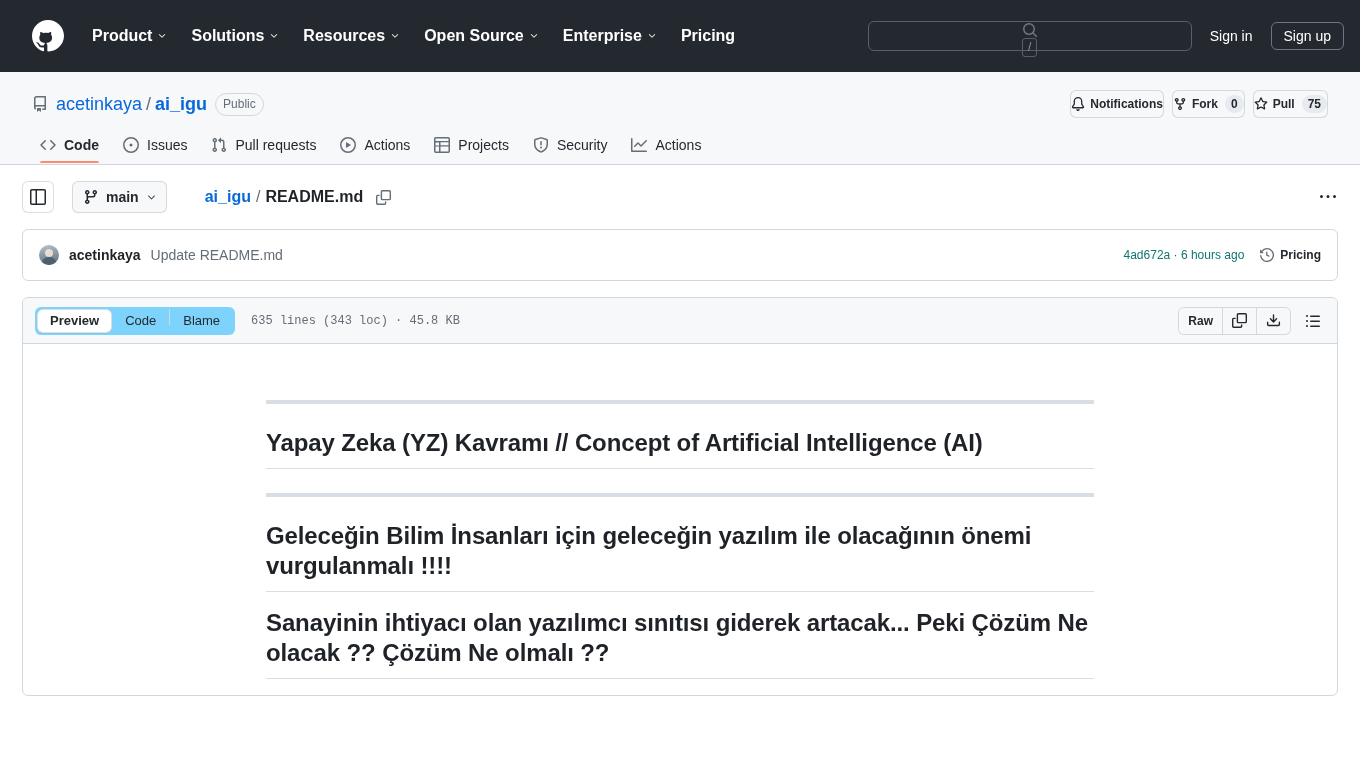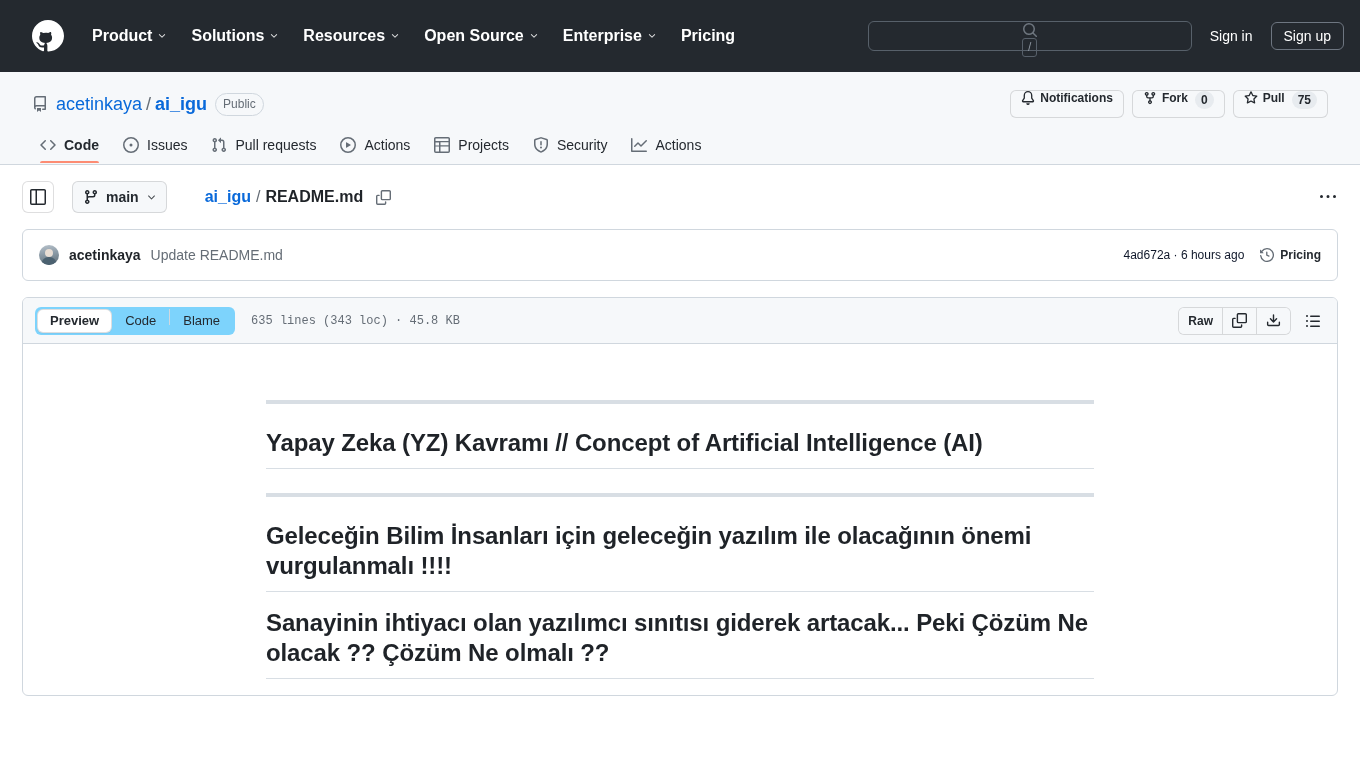--- a/index.html
+++ b/index.html
@@ -123,23 +123,23 @@
   .repo-actions { margin-left: auto; display: flex; align-items: center; gap: 8px; }
   .btn-sm {
     height: 28px;
     background: #f6f8fa;
     border: 1px solid rgba(31,35,40,0.15);
     border-radius: 6px;
     font-size: 12px;
     font-weight: 600;
     color: #24292f;
     display: flex;
-    align-items: flex-start;
+    align-items: center;
     gap: 5px;
-    padding: 0 10px;
+    padding: 0 0;
     cursor: pointer;
     font-family: inherit;
     white-space: nowrap;
   }
   .btn-sm .bi { width: 14px; height: 14px; flex: 0 0 auto; }
   .count-pill {
     background: rgba(175,184,193,0.2);
     border-radius: 2em;
     font-size: 12px;
     font-weight: 600;
@@ -282,21 +282,21 @@
   }
   .avatar::before{
     content:"";
     position:absolute; left:50%; bottom:0;
     width:15px;height:8px;border-radius:7px 7px 0 0;
     background:#4b6170; transform: translateX(-50%);
   }
   .commit-author { font-size: 14px; font-weight: 600; color:#1f2328; cursor:pointer; }
   .commit-msg { font-size: 14px; color: #656d76; margin-left: 10px; cursor:pointer; }
   .commit-right { margin-left: auto; display: flex; align-items: center; gap: 16px; }
-  .commit-meta { font-size: 12px; color: #0f172a; white-space: nowrap; }
+  .commit-meta { font-size: 12px; color: #0f766e; white-space: nowrap; }
   .commit-sha { cursor: pointer; }
   .history-link {
     display: flex; align-items: center; gap: 6px;
     font-size: 12px; font-weight: 600; color: #24292f;
     cursor: pointer; white-space: nowrap;
   }
   .history-link .hi { width: 14px; height: 14px; color:#656d76; }
 
   
   .readme-panel {

